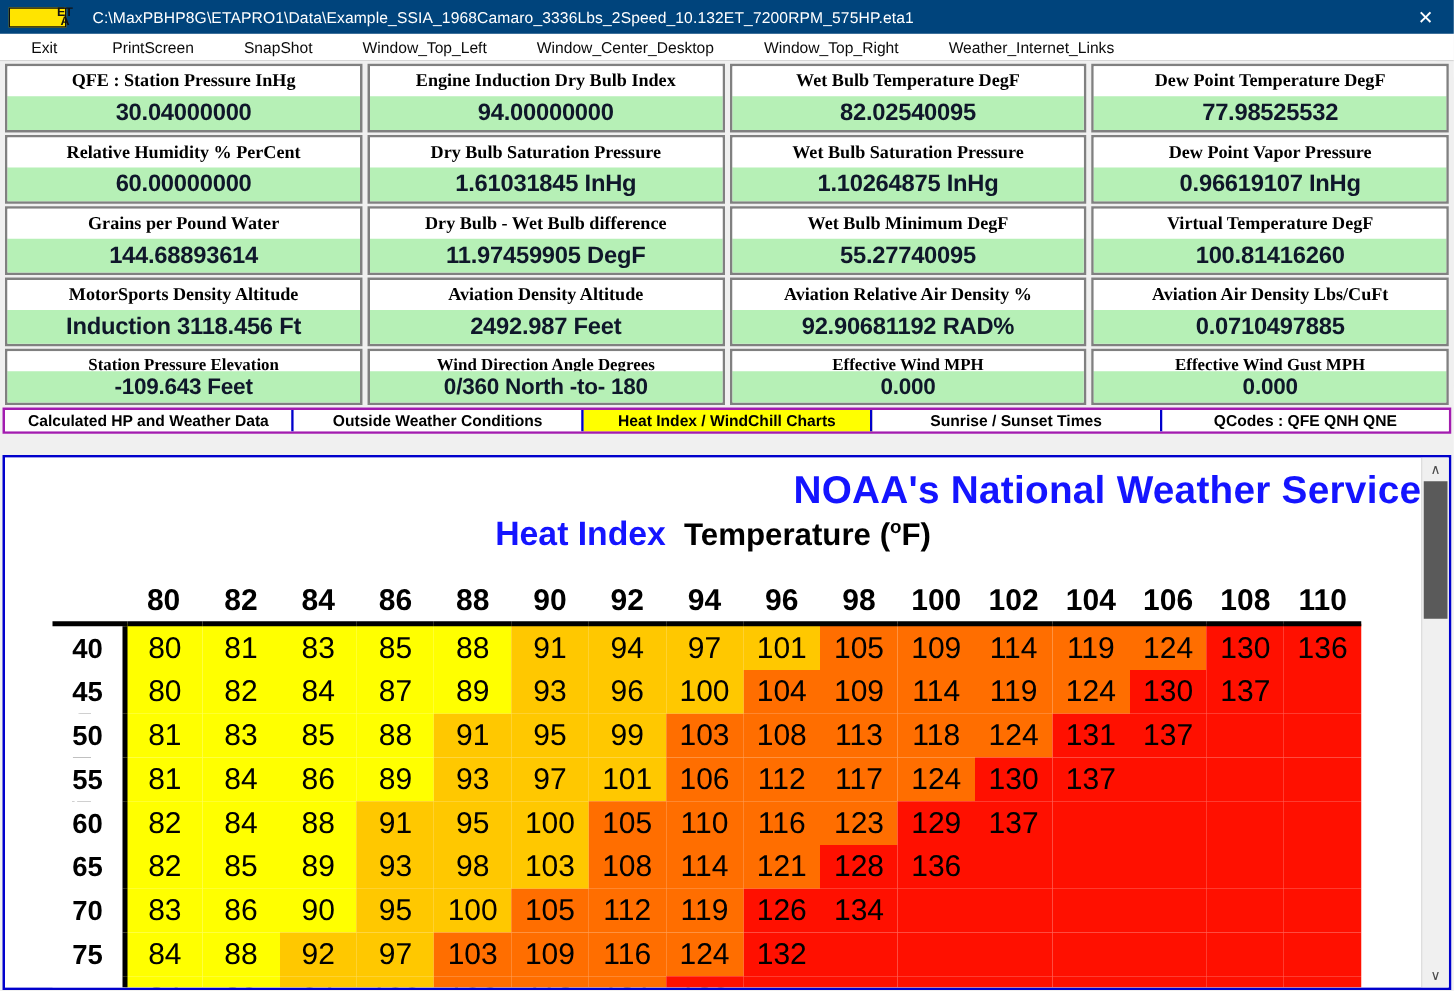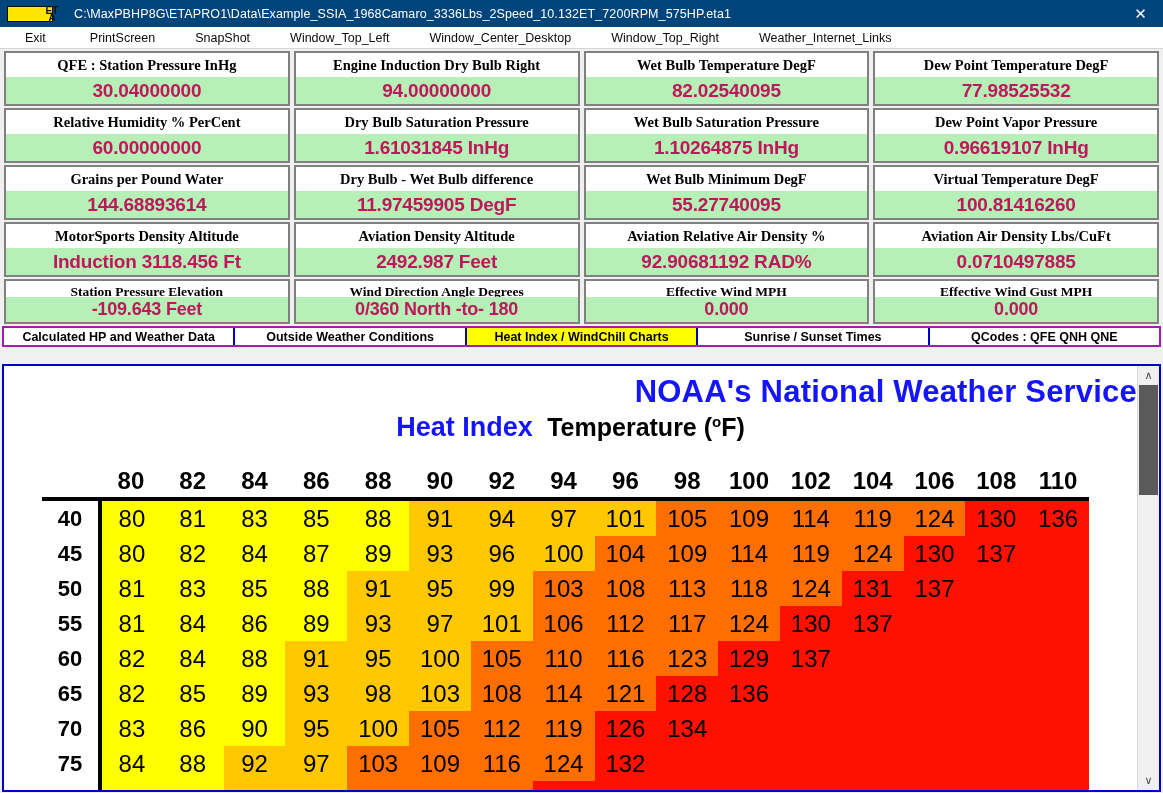--- a/index.html
+++ b/index.html
@@ -55,21 +55,21 @@
     flex:1 1 0;margin:0 2px;border:2px solid #808080;background:#ffffff;
     box-sizing:border-box;
   }
   .dcell .lbl{
     height:24px;line-height:24px;text-align:center;background:#ffffff;
     font-size:14.5px;font-weight:bold;color:#000;white-space:nowrap;
     font-family:"Liberation Serif",serif;overflow:hidden;
   }
   .dcell .val{
     height:27px;line-height:27px;text-align:center;background:#b6f0b6;
-    font-size:19px;font-weight:bold;color:#be185d;white-space:nowrap;
+    font-size:19px;font-weight:bold;color:#0f172a;white-space:nowrap;
     font-family:"Liberation Sans",sans-serif;overflow:hidden;
     letter-spacing:-0.2px;
   }
   .drow.compact .dcell .lbl{height:16px;line-height:22px;font-size:13.5px;}
   .drow.compact .dcell .val{height:25px;line-height:25px;font-size:18px;}
 
   
   .tabstrip{
     margin:1px 2px 0 2px;border:2px solid #a21caf;background:#ffffff;
     display:flex;height:21px;box-sizing:border-box;
@@ -182,21 +182,21 @@
   </div>
 
   <div class="datapanel">
 
     <div class="drow">
       <div class="dcell">
         <div class="lbl">QFE :  Station Pressure InHg</div>
         <div class="val">30.04000000</div>
       </div>
       <div class="dcell">
-        <div class="lbl">Engine Induction Dry Bulb Right</div>
+        <div class="lbl">Engine Induction Dry Bulb Index</div>
         <div class="val">94.00000000</div>
       </div>
       <div class="dcell">
         <div class="lbl">Wet Bulb Temperature DegF</div>
         <div class="val">82.02540095</div>
       </div>
       <div class="dcell">
         <div class="lbl">Dew Point Temperature DegF</div>
         <div class="val">77.98525532</div>
       </div>

